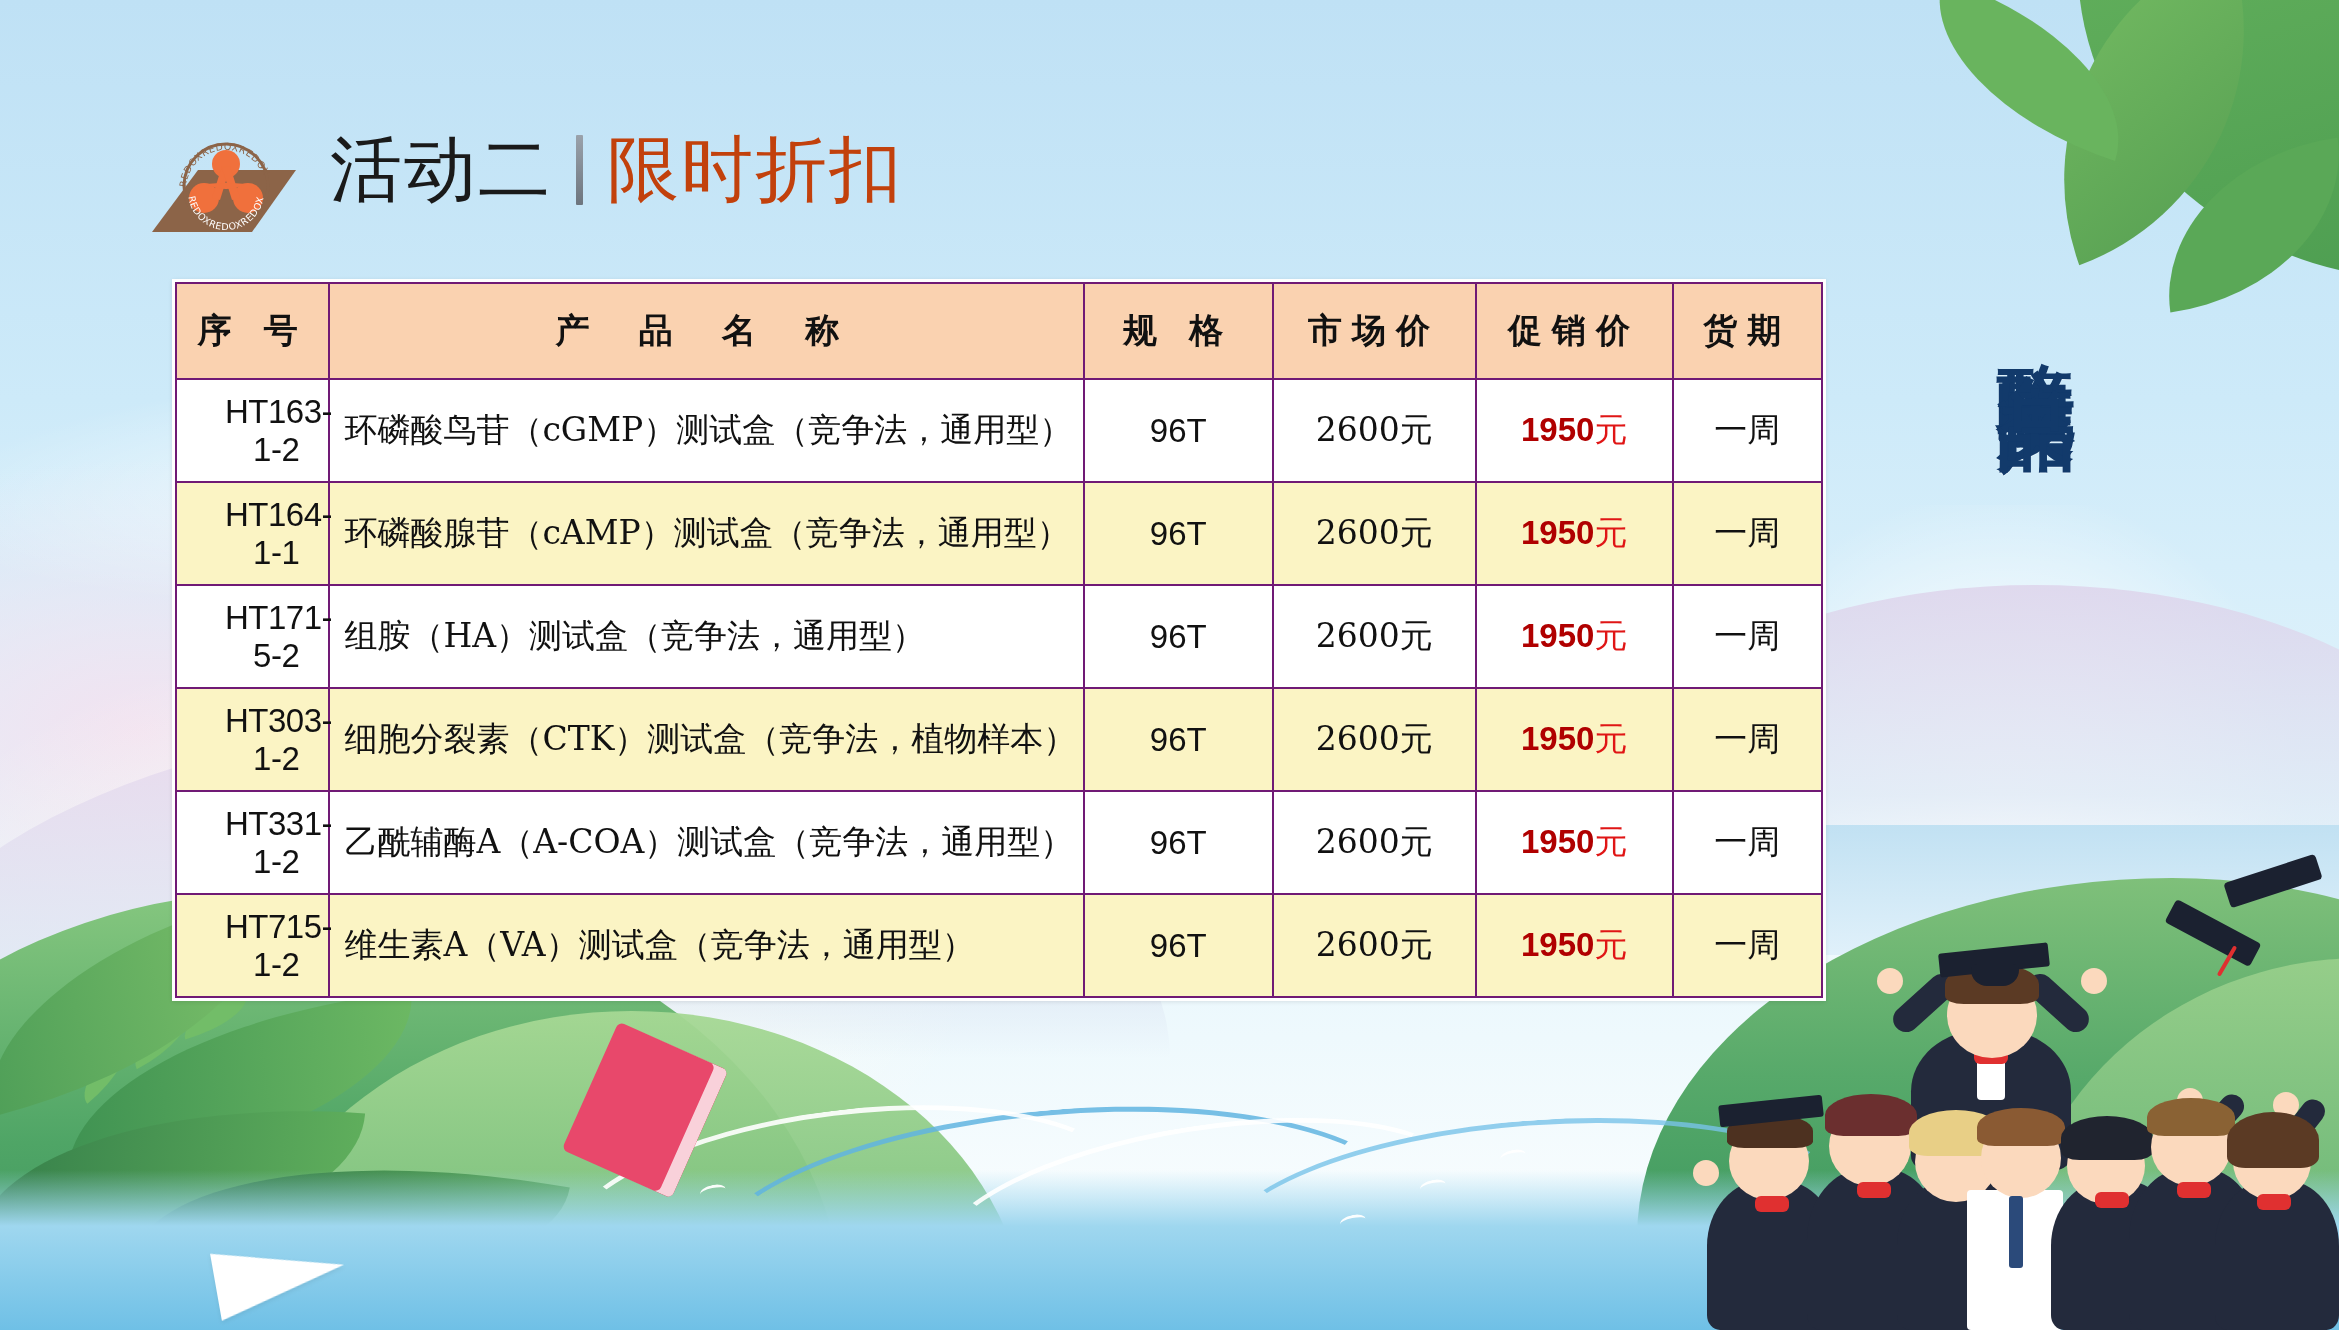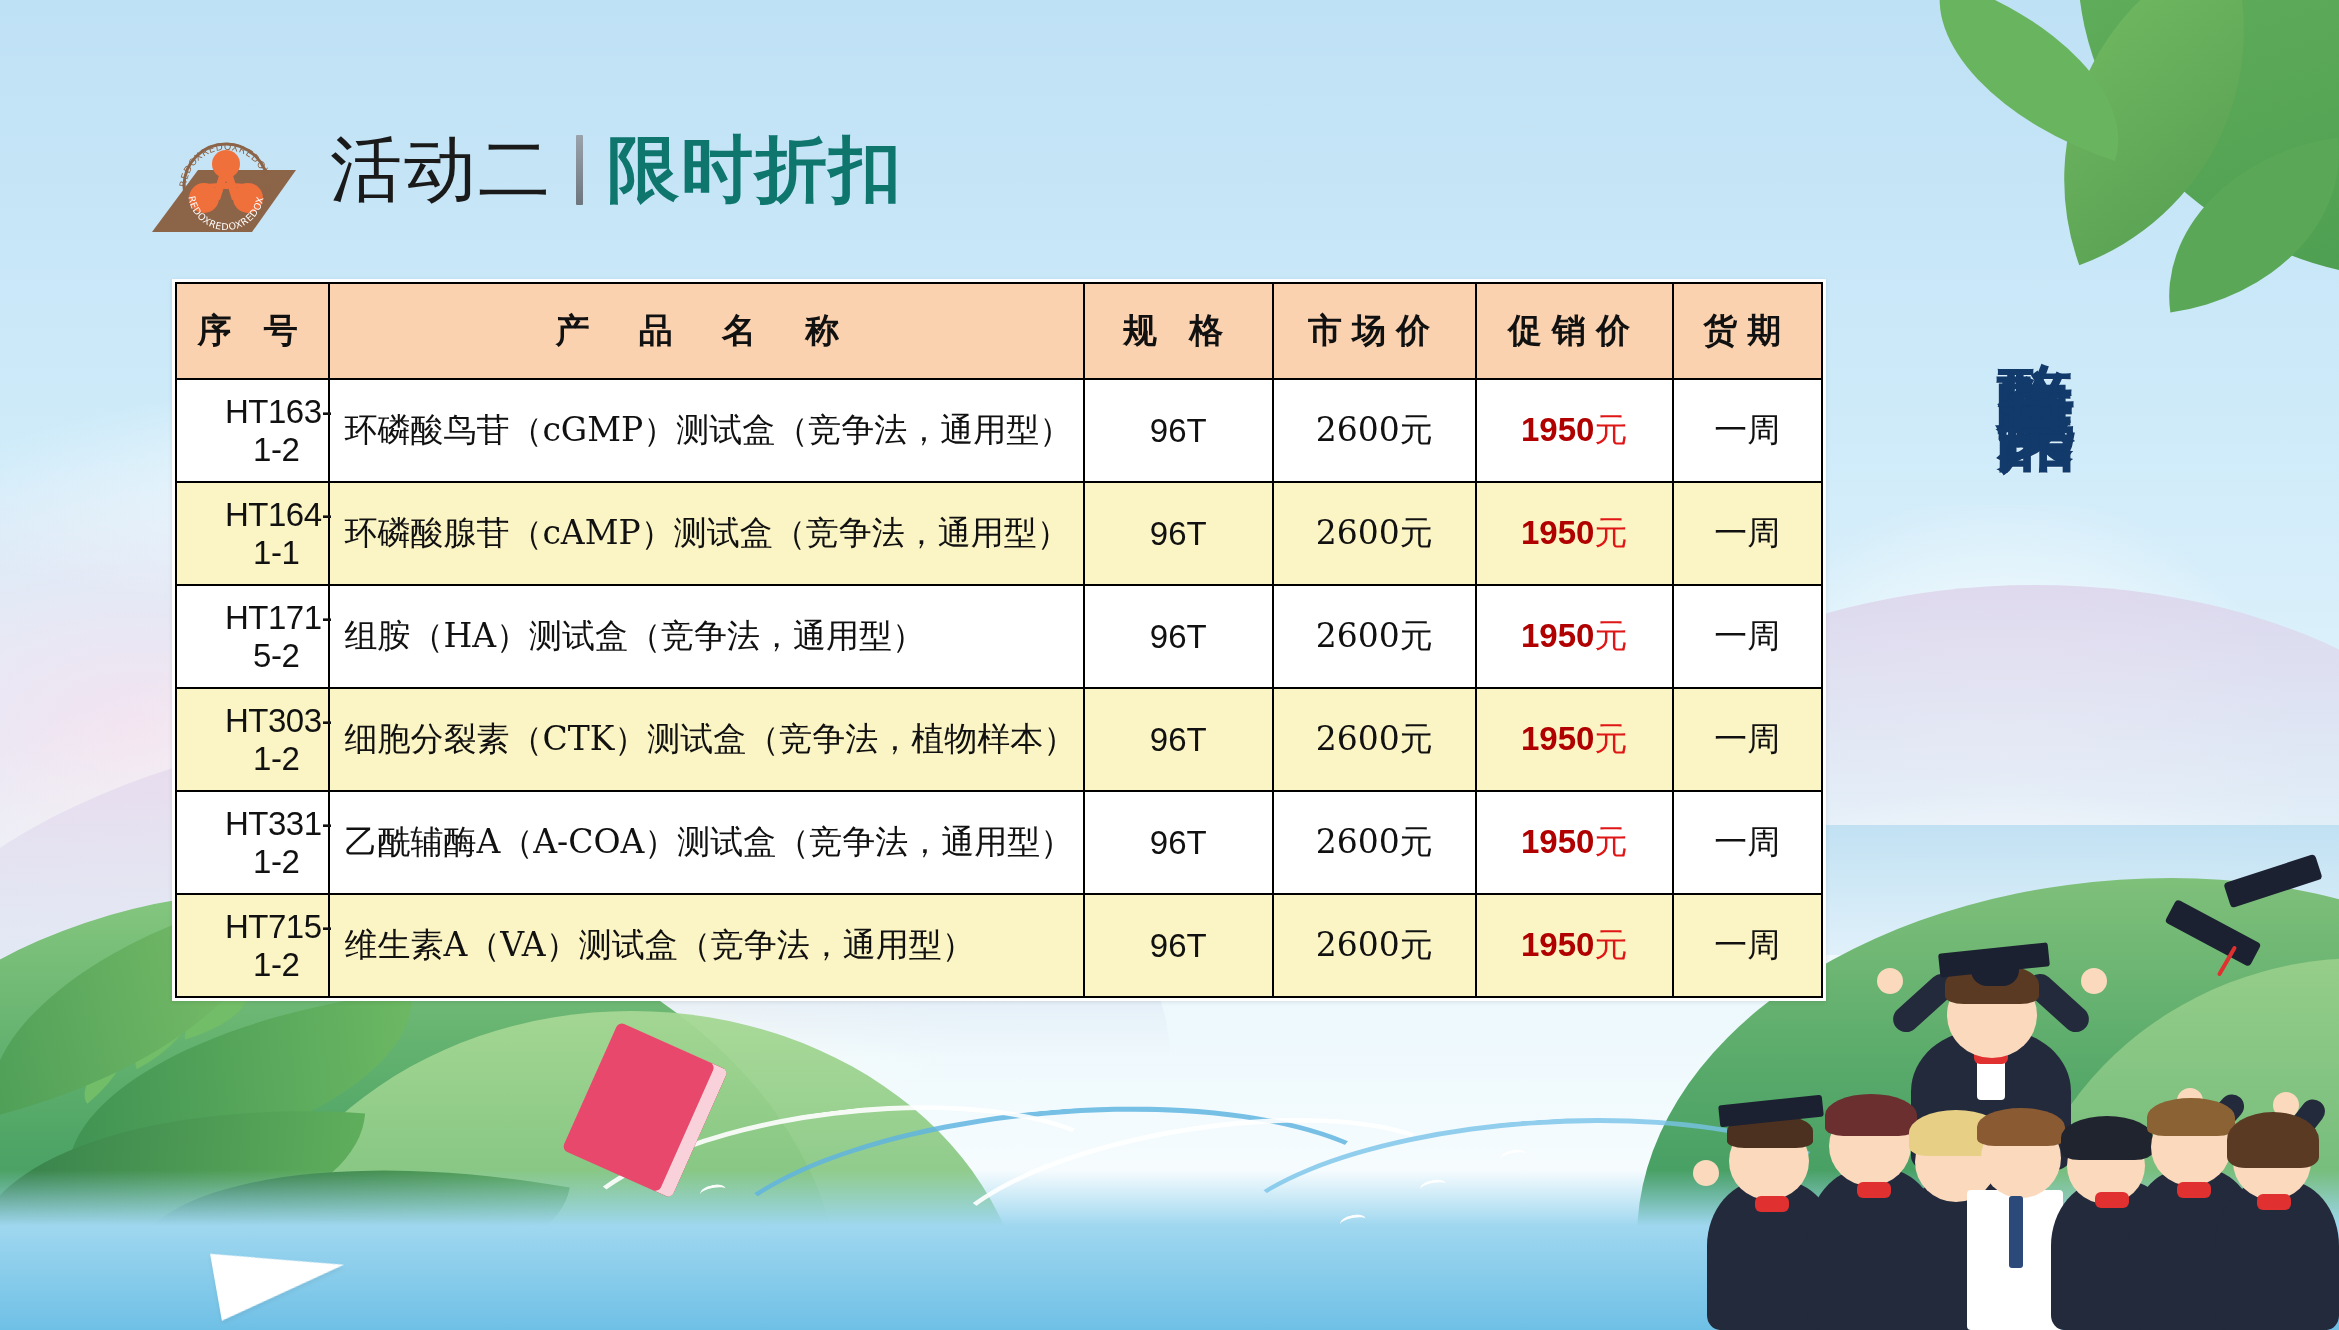--- a/index.html
+++ b/index.html
@@ -116,39 +116,39 @@
   
   .logo{position:absolute;left:148px;top:140px;width:150px;height:92px;}
   .logo svg{position:absolute;left:0;top:0;}
   .title{
     position:absolute;left:330px;top:122px;height:96px;display:flex;align-items:center;gap:24px;
     font-family:"DejaVu Sans","Liberation Sans",sans-serif;
   }
   .title .t1{font-size:72px;color:#1a1a1a;letter-spacing:2px;font-weight:400;}
   .title .sep{display:inline-block;width:7px;height:70px;
     background:linear-gradient(180deg,#9aa2ab,#6d757e);border-radius:1px;}
-  .title .t2{font-size:72px;color:#0f766e;letter-spacing:2px;font-weight:700;}
+  .title .t2{font-size:72px;color:#c2410c;letter-spacing:2px;font-weight:400;}
 
   
   .sidelabel{
     position:absolute;left:1985px;top:300px;width:92px;
     font-family:"DejaVu Serif","Liberation Serif",serif;
     font-size:78px;line-height:1.02;color:#123a6b;font-weight:700;
     writing-mode:vertical-rl;text-orientation:upright;letter-spacing:6px;
     text-shadow:0 1px 0 rgba(255,255,255,.4);
   }
 
   
   .tablewrap{
     position:absolute;left:172px;top:279px;width:1648px;
     background:#fff;padding:3px;box-shadow:0 1px 4px rgba(0,0,0,.10);
   }
   table{border-collapse:collapse;width:100%;table-layout:fixed;}
   th,td{
-    border:2px solid #000000;
+    border:2px solid #701a75;
     font-family:"DejaVu Serif","Liberation Serif",serif;
     color:#111;text-align:center;vertical-align:middle;
   }
   thead th{
     background:#fad2b0;height:92px;font-size:34px;font-weight:700;letter-spacing:.30em;
   }
   thead th.prodname{letter-spacing:.55em;}
   tbody td{height:99px;font-size:33px;font-weight:400;}
   tbody tr:nth-child(odd) td{background:#ffffff;}
   tbody tr:nth-child(even) td{background:#fbf4c4;}

